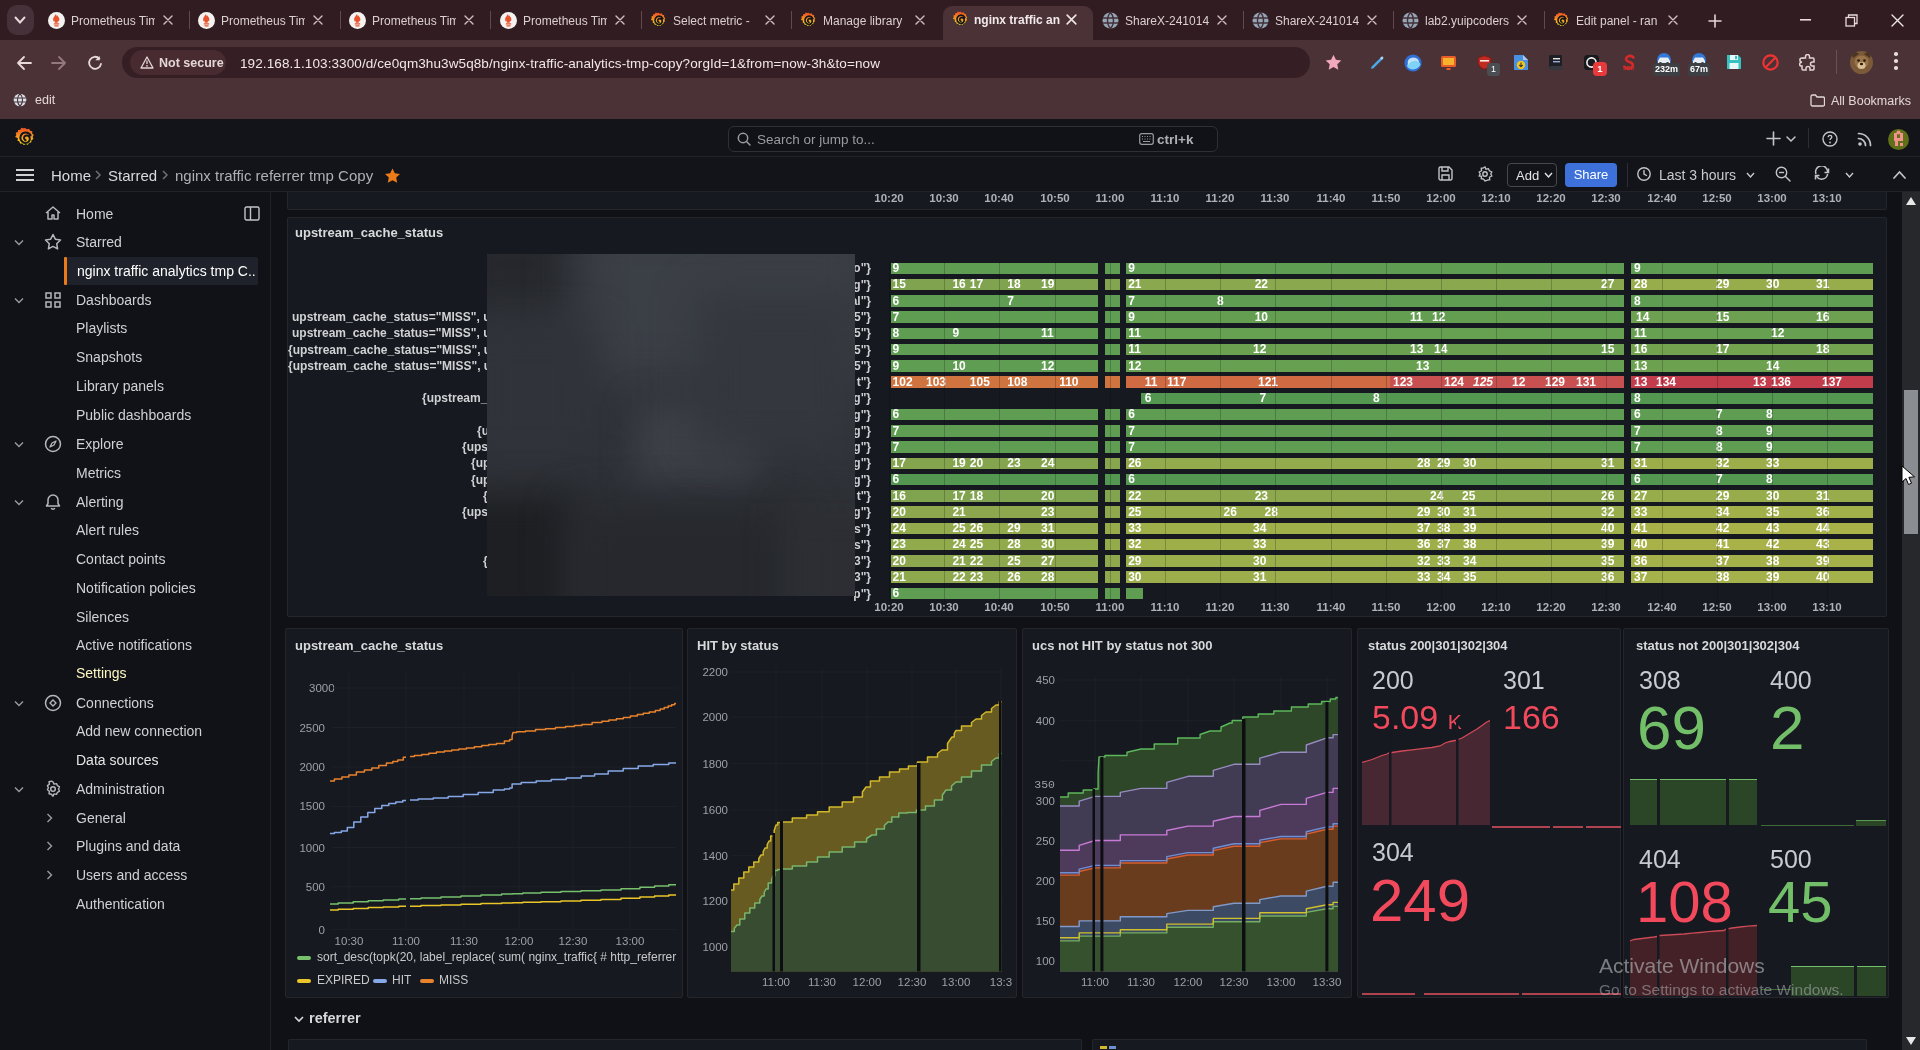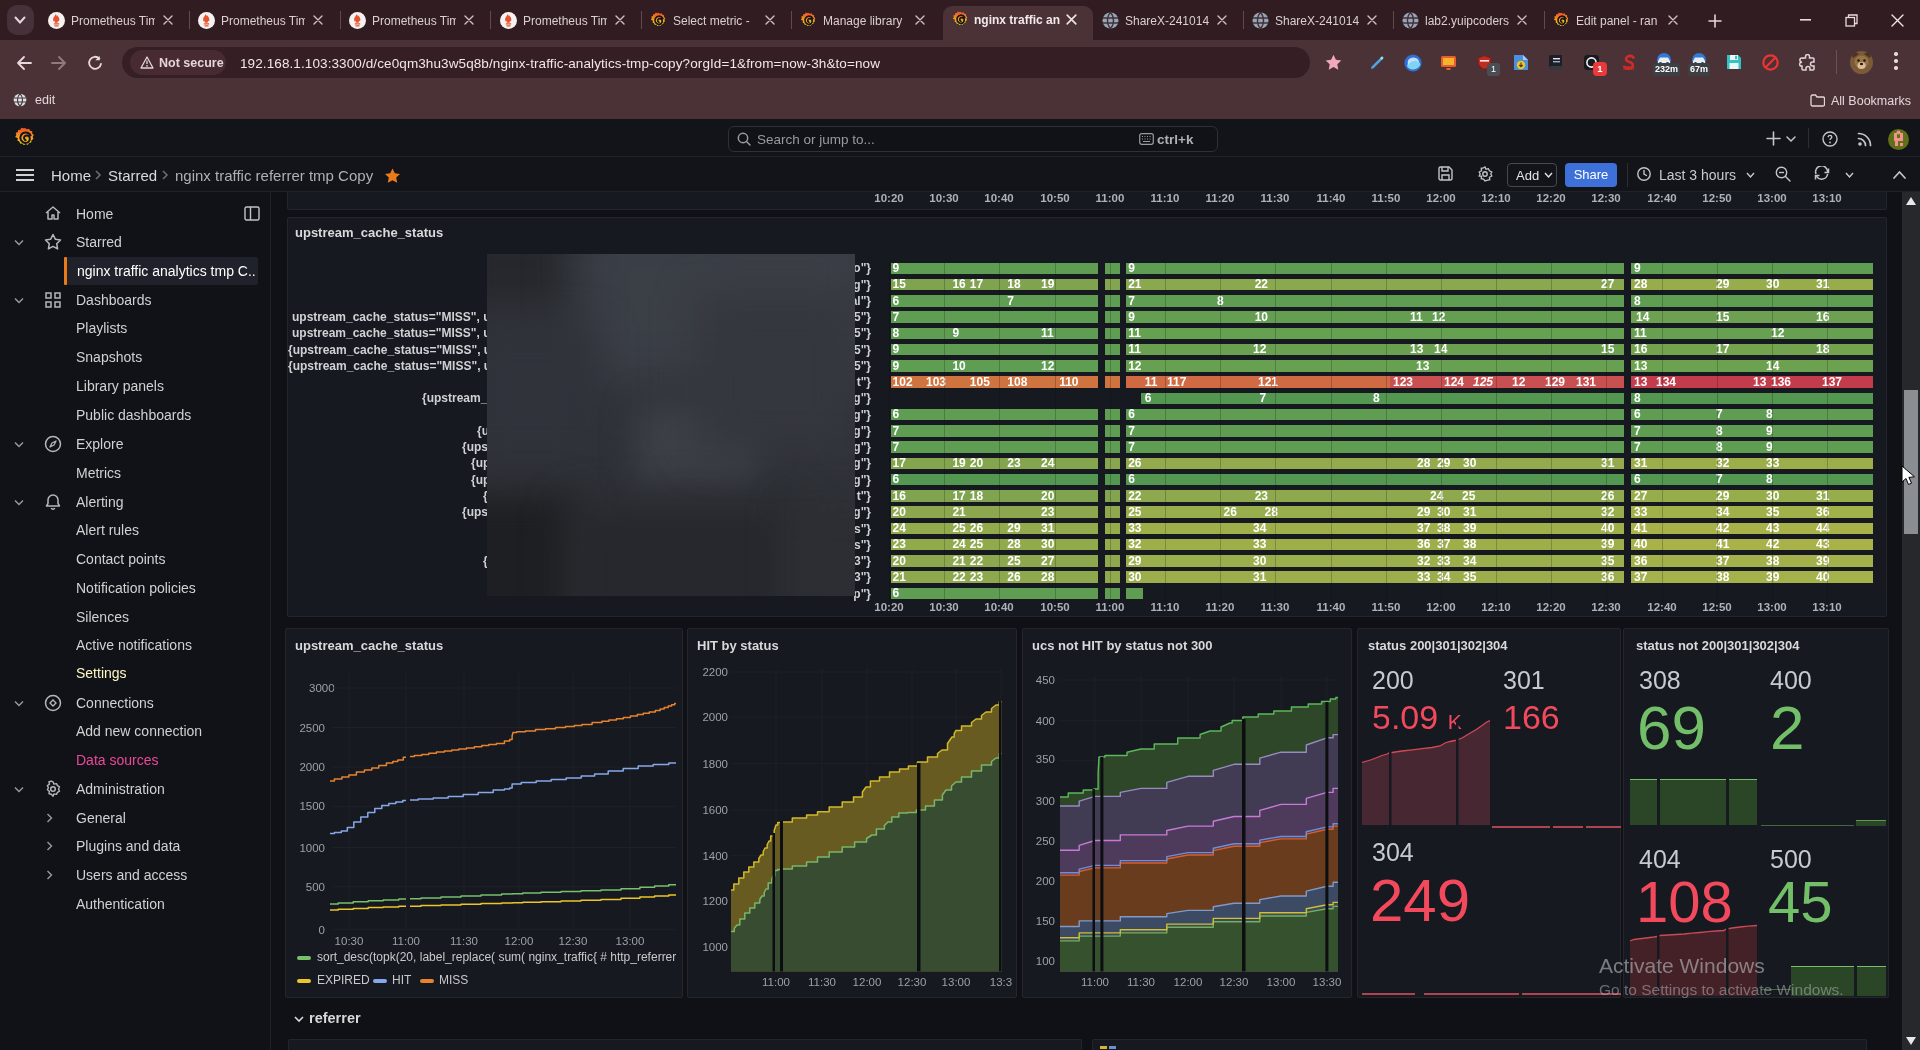--- a/index.html
+++ b/index.html
@@ -429,21 +429,21 @@
 <div class="sbitem" style="left:76px;top:665px;color:#fef9c3;">Settings</div>
 <svg class="abs" style="left:14px;top:700px" width="10" height="7" viewBox="0 0 10 7">
     <path d="M1 1.5L5 5.5 9 1.5" stroke="#9a9ba1" stroke-width="1.4" fill="none"></path>
   </svg>
 <svg class="abs" style="left:44px;top:694px" width="18" height="18" viewBox="0 0 18 18">
     <circle cx="9" cy="9" r="7.5" fill="none" stroke="#b4b7bd" stroke-width="1.5"></circle>
     <path d="M6 9l3-3 3 3-3 3z" fill="none" stroke="#b4b7bd" stroke-width="1.3"></path>
   </svg>
 <div class="sbitem" style="left:76px;top:695px;color:#d0d1d3;">Connections</div>
 <div class="sbitem" style="left:76px;top:723px;color:#d0d1d3;">Add new connection</div>
-<div class="sbitem" style="left:76px;top:752px;color:#ec4899;">Data sources</div>
+<div class="sbitem" style="left:76px;top:752px;color:#e5e5e5;">Data sources</div>
 <svg class="abs" style="left:14px;top:786px" width="10" height="7" viewBox="0 0 10 7">
     <path d="M1 1.5L5 5.5 9 1.5" stroke="#9a9ba1" stroke-width="1.4" fill="none"></path>
   </svg>
 <svg class="abs" style="left:44px;top:780px" width="18" height="18" viewBox="0 0 18 18">
     <circle cx="9" cy="9" r="2.3" fill="none" stroke="#b4b7bd" stroke-width="1.5"></circle>
     <path d="M9 1.8l1 2.3 2.5-.5 1 2.1 2 1.1-1 2.2 1 2.2-2 1.1-1 2.1-2.5-.5-1 2.3-1.6-2-2.4-.5.4-2.5-2-1.4 1-2.1-1-2.1 2-1.4-.4-2.5 2.4-.5z" fill="none" stroke="#b4b7bd" stroke-width="1.4" stroke-linejoin="round"></path>
   </svg>
 <div class="sbitem" style="left:76px;top:781px;color:#d0d1d3;">Administration</div>
 <svg class="abs" style="left:46px;top:813px" width="7" height="10" viewBox="0 0 7 10">
     <path d="M1.5 1L5.5 5 1.5 9" stroke="#9a9ba1" stroke-width="1.4" fill="none"></path>
@@ -916,21 +916,21 @@
     <polyline points="44.0,303.4 47.3,303.4 47.3,300.2 50.0,297.0 50.0,297.0 52.8,297.0 52.8,291.0 55.0,291.0 55.0,291.0 57.8,291.0 57.8,285.0 60.0,285.0 60.0,285.0 62.8,285.0 62.8,280.0 65.0,280.0 65.0,280.0 67.8,280.0 67.8,275.0 70.0,275.0 70.0,275.0 72.8,275.0 72.8,271.5 75.0,268.0 75.0,268.0 77.2,268.0 77.2,264.5 79.0,261.0 79.0,261.0 81.2,261.0 81.2,255.0 83.0,255.0 83.0,255.0 84.7,255.0 84.7,251.5 86.0,248.0 86.0,248.0 87.7,248.0 87.7,242.5 89.0,242.5 89.0,242.5 90.7,242.5 90.7,241.6 92.0,241.6 92.0,241.6 94.2,241.6 94.2,241.0 96.0,241.0 96.0,241.0 105.3,241.0 105.3,238.0 113.0,238.0 113.0,238.0 119.6,238.0 119.6,234.0 125.0,234.0 125.0,234.0 130.5,234.0 130.5,229.0 135.0,229.0 135.0,229.0 142.2,229.0 142.2,224.0 148.0,224.0 148.0,224.0 155.2,224.0 155.2,219.0 161.0,219.0 161.0,219.0 167.6,219.0 167.6,214.0 173.0,214.0 173.0,214.0 179.6,214.0 179.6,210.5 185.0,207.0 185.0,207.0 189.4,207.0 189.4,201.0 193.0,201.0 193.0,201.0 197.4,201.0 197.4,197.5 201.0,194.0 201.0,194.0 204.8,194.0 204.8,189.0 208.0,189.0 208.0,189.0 211.8,189.0 211.8,185.0 215.0,185.0 215.0,185.0 220.5,185.0 220.5,184.5 225.0,184.5 225.0,184.5 229.4,184.5 229.4,182.0 233.0,182.0 233.0,182.0 238.5,182.0 238.5,178.0 243.0,178.0 243.0,178.0 247.4,178.0 247.4,172.0 251.0,172.0 251.0,172.0 255.4,172.0 255.4,167.0 259.0,162.0 259.0,162.0 264.5,162.0 264.5,158.0 269.0,154.0 269.0,154.0 274.5,154.0 274.5,149.0 279.0,149.0 279.0,149.0 284.5,149.0 284.5,143.0 289.0,143.0 289.0,143.0 294.5,143.0 294.5,137.0 299.0,137.0 299.0,137.0 304.5,137.0 304.5,133.5 309.0,130.0 309.0,130.0 312.3,130.0 312.3,125.5 315.0,125.5 315.0,125.5" fill="none" stroke="#7ab56a" stroke-width="1.5" opacity="1.0" stroke-linejoin="round"></polyline>
     <rect x="85.5" y="205.0" width="2.5" height="138.4" fill="#0d0e11"></rect>
     <rect x="93.0" y="193.0" width="3.0" height="150.4" fill="#0d0e11"></rect>
     <rect x="230.0" y="135.0" width="3.5" height="208.4" fill="#0d0e11"></rect>
     <rect x="312.0" y="73.0" width="2.5" height="270.4" fill="#0d0e11"></rect>
   </svg>
 <div class="panel" style="left:1022px;top:628px;width:330px;height:370px;"></div>
 <div class="ptitle" style="left:1032px;top:638px;">ucs not HIT by status not 300</div>
 <div class="axlab" style="left:1015px;top:674px;width:40px;text-align:right;">450</div>
 <div class="axlab" style="left:1015px;top:715px;width:40px;text-align:right;">400</div>
-<div class="axlab" style="left:1015px;top:753px;width:40px;text-align:right;">350</div>
+<div class="axlab" style="left:1015px;top:778px;width:40px;text-align:right;font-family:Liberation Mono, monospace;">350</div>
 <div class="axlab" style="left:1015px;top:795px;width:40px;text-align:right;">300</div>
 <div class="axlab" style="left:1015px;top:835px;width:40px;text-align:right;">250</div>
 <div class="axlab" style="left:1015px;top:875px;width:40px;text-align:right;">200</div>
 <div class="axlab" style="left:1015px;top:915px;width:40px;text-align:right;">150</div>
 <div class="axlab" style="left:1015px;top:955px;width:40px;text-align:right;">100</div>
 <div class="axlab" style="left:1075px;top:976px;width:40px;text-align:center;">11:00</div>
 <div class="axlab" style="left:1121px;top:976px;width:40px;text-align:center;">11:30</div>
 <div class="axlab" style="left:1168px;top:976px;width:40px;text-align:center;">12:00</div>
 <div class="axlab" style="left:1214px;top:976px;width:40px;text-align:center;">12:30</div>
 <div class="axlab" style="left:1261px;top:976px;width:40px;text-align:center;">13:00</div>

